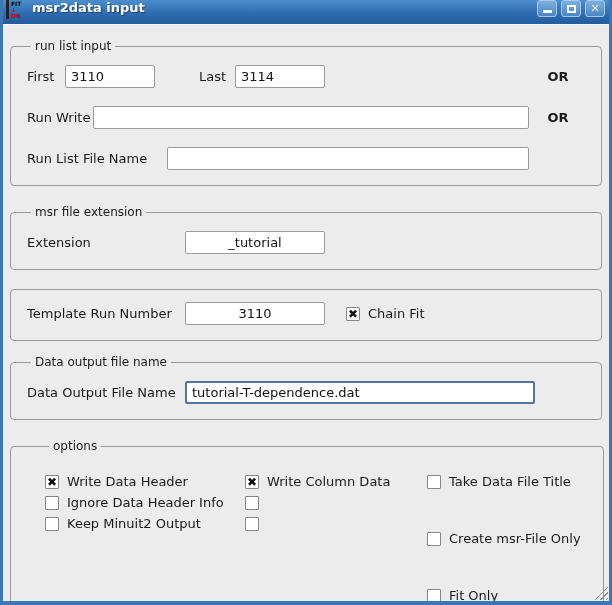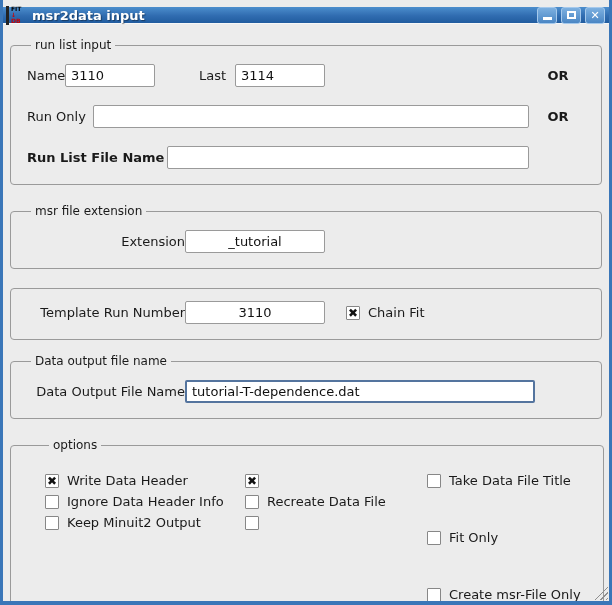--- a/index.html
+++ b/index.html
@@ -13,25 +13,24 @@
     position: relative;
     width: 612px; height: 605px;
     border-left: 3px solid #3a76b8;
     border-right: 3px solid #3a76b8;
     border-bottom: 4px solid #3a76b8;
     background: #ececec;
     overflow: hidden;
   }
   
   .titlebar {
-    height: 16px;
+    height: 24px;
     background: linear-gradient(180deg, #4c8ecd 0%, #306cb0 55%, #215c9f 100%);
-    display: flex; align-items: center;
+    display: flex; 
     padding: 0 4px 0 3px;
-    margin-top: 7px;
   }
   .app-icon {
     width: 19px; height: 19px;
     display: flex; flex-direction: column; justify-content: center;
     border-left: 3px solid #222;
     padding-left: 2px;
     line-height: 1;
     margin-right: 7px;
   }
   .app-icon .t1 { font-size: 6px; font-weight: bold; color: #000; }
@@ -77,22 +76,22 @@
     outline: none;
   }
   input.focus { border: 2px solid #54749e; }
   .lbl { white-space: nowrap; }
   .w-first { width: 38px; }
   .w-last  { width: 36px; margin-left: 44px; }
   .in-small { width: 90px; }
   .in-med   { width: 140px; text-align: center; }
   .in-long  { flex: 1; }
   .lbl-runlist  { width: 66px; }
-  .lbl-runfile  { width: 140px; font-weight: bold; }
-  .lbl-col { width: 158px; text-align: right; }
+  .lbl-runfile  { width: 140px; }
+  .lbl-col { width: 158px; }
   .or-col { width: 58px; text-align: center; font-weight: bold; margin-left: auto; flex: none; }
   .or-spacer { width: 58px; flex: none; }
   
   .cbox { display: flex; align-items: center; cursor: default; }
   .cb {
     width: 14px; height: 14px;
     background: #fff;
     border: 1px solid #878787;
     border-radius: 1px;
     display: inline-flex; align-items: center; justify-content: center;
@@ -153,28 +152,28 @@
           <span>✕</span>
         </span>
     </span>
   </div>
 
   <div class="content">
 
     <fieldset>
       <legend>run list input</legend>
       <div class="row">
-        <span class="lbl w-first">Name</span>
+        <span class="lbl w-first">First</span>
         <input type="text" class="in-small" value="3110" style="">
         <span class="lbl w-last">Last</span>
         <input type="text" class="in-small" value="3114" style="">
         <span class="or-col">OR</span>
       </div>
       <div class="row">
-        <span class="lbl lbl-runlist">Run Only</span>
+        <span class="lbl lbl-runlist">Run Write</span>
         <input type="text" class="in-long" value="" style="">
         <span class="or-col">OR</span>
       </div>
       <div class="row">
         <span class="lbl lbl-runfile">Run List File Name</span>
         <input type="text" class="in-long" value="" style="">
         <span class="or-spacer"></span>
       </div>
     </fieldset>
 
@@ -228,51 +227,51 @@
                 <span class="cbmark"></span>
               </span>
             <span>Keep Minuit2 Output</span>
           </span>
         </div>
         <div class="opt-col col2">
           <span class="cbox">
             <span class="cb">
                 <span class="cbmark">✖</span>
               </span>
-          </span>
-          <span class="cbox">
-            <span class="cb">
-                <span class="cbmark"></span>
-              </span>
-            <span>Recreate Data File</span>
+            <span>Write Column Data</span>
+          </span>
+          <span class="cbox">
+            <span class="cb">
+                <span class="cbmark"></span>
+              </span>
           </span>
           <span class="cbox">
             <span class="cb">
                 <span class="cbmark"></span>
               </span>
           </span>
         </div>
         <div class="opt-col col3">
           <span class="cbox">
             <span class="cb">
                 <span class="cbmark"></span>
               </span>
             <span>Take Data File Title</span>
           </span>
           <span class="cbox">
             <span class="cb">
                 <span class="cbmark"></span>
               </span>
+            <span>Create msr-File Only</span>
+          </span>
+          <span class="cbox">
+            <span class="cb">
+                <span class="cbmark"></span>
+              </span>
             <span>Fit Only</span>
-          </span>
-          <span class="cbox">
-            <span class="cb">
-                <span class="cbmark"></span>
-              </span>
-            <span>Create msr-File Only</span>
           </span>
           <span class="inline-pair">
             <span class="cbox">
               <span class="cb">
                   <span class="cbmark"></span>
                 </span>
               <span>Global</span>
             </span>
             <span class="cbox">
               <span class="cb">

